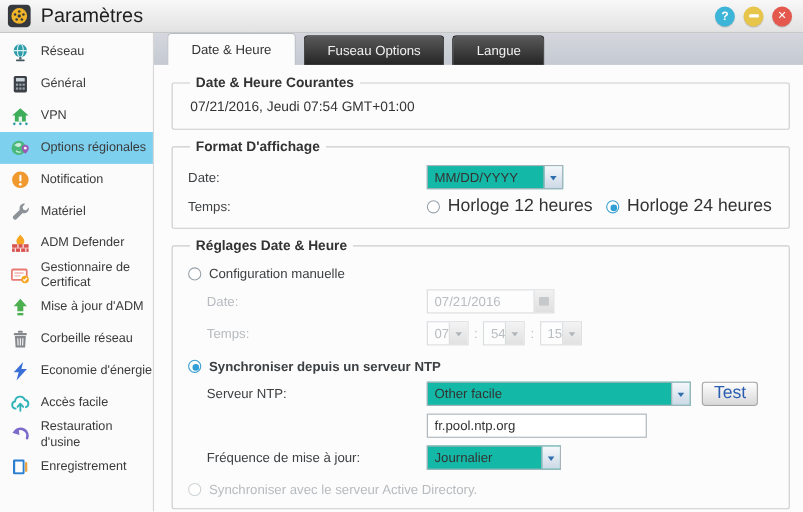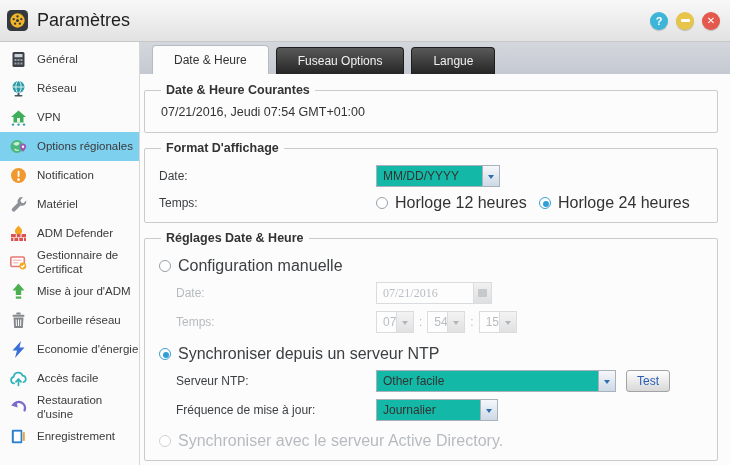--- a/index.html
+++ b/index.html
@@ -1,20 +1,20 @@
 <!DOCTYPE html>
 <html><head>
 <meta charset="utf-8">
 <style>
   * { margin:0; padding:0; box-sizing:border-box; }
   html,body { width:730px; height:465px; overflow:hidden; }
   body { font-family:"Liberation Sans","DejaVu Sans",sans-serif; background:#fcfcfc; color:#333; }
 
   
-  .titlebar { height:42px; display:flex; align-items:center; gap:9px; padding:0 10px 0 7px;
+  .titlebar { height:30px; display:flex; align-items:center; gap:9px; padding:0 10px 0 7px;
               background:linear-gradient(#f8f8f8,#e2e2e2); border-bottom:1px solid #c7c7c7; }
   .app-icon { width:21px; height:21px; display:flex; }
   .title { font-size:18px; color:#1e1e1e; flex:1; }
   .wbtns { display:flex; gap:8px; }
   .wbtn { width:18px; height:18px; border-radius:50%; display:flex; align-items:center; justify-content:center;
           color:#fff; font-size:11px; font-weight:bold; cursor:pointer; box-shadow:0 1px 1px rgba(0,0,0,.2); }
   .wbtn.help { background:#3cb5d8; }
   .wbtn.min  { background:#e7c44a; }
   .wbtn.min i{ display:block; width:9px; height:2.5px; background:#fff; border-radius:1px; }
   .wbtn.close{ background:#e4584d; font-size:10px; }
@@ -31,62 +31,62 @@
   .main { flex:1; display:flex; flex-direction:column; background:#fcfcfc; min-width:0; }
   .tabbar { height:36px; background:linear-gradient(#d4d7dd,#c5c9d1); display:flex; align-items:flex-end; padding-left:12px; gap:7px; }
   .tab { height:27px; padding:0 21px; display:flex; align-items:center; font-size:12px;
          border-radius:4px 4px 0 0; cursor:pointer; white-space:nowrap; }
   .tab.active { background:#fcfcfc; color:#333; height:29px; border:1px solid #b7bbc2; border-bottom:none; }
   .tab.inactive { background:linear-gradient(#595959,#252525); color:#f1f1f1; border:1px solid #1d1d1d; border-bottom:none; }
 
   .content { flex:1; padding-top:1px; }
 
   
-  fieldset.fs { border:1px solid #cbcbcb; border-radius:2px; margin:8px 12px 0 4px; padding:3px 12px 10px 14px; }
+  fieldset.fs { border:1px solid #cbcbcb; border-radius:2px; margin:8px 12px 0 16px; padding:3px 12px 10px 14px; }
   fieldset.fs legend { font-size:12.5px; font-weight:bold; color:#333; padding:0 5px; margin-left:2px; }
   .current-line { font-size:12.5px; color:#333; padding:5px 0 3px 2px; }
 
   .row { display:flex; align-items:center; margin-top:7px; }
   .lbl { font-size:12px; color:#3d4043; flex:0 0 217px; }
   .lbl.indent { padding-left:17px; }
   .lbl.dim { color:#b7bbbf; }
 
-  .radio-row { display:flex; align-items:center; gap:7px; margin-top:9px; font-size:16px; color:#3d4043; }
+  .radio-row { display:flex; align-items:center; gap:7px; margin-top:9px; font-size:12px; color:#3d4043; }
   .radio { width:12px; height:12px; border:1px solid #98a2aa; border-radius:50%; background:#fff; position:relative; flex:0 0 12px; }
   .radio.checked { border-color:#3aa0d0; }
   .radio.checked::after { content:""; position:absolute; left:2.5px; top:2.5px; width:6px; height:6px; border-radius:50%; background:#2f9fd6; }
   .radio.disabled { border-color:#cfd3d6; }
   .dim-text { color:#b7bbbf; }
 
   .radio-group { display:flex; align-items:center; gap:7px; }
   .radio-group.first { width:163px; }
 
   
   .select { display:inline-flex; align-items:stretch; height:22px; border:1px solid #a9b2ba; background:#14b8a6; cursor:pointer; }
   .select .val { font-size:12px; color:#333; padding:3px 6px 0; flex:1; white-space:nowrap; overflow:hidden; }
   .abtn { width:17px; border-left:1px solid #a9b2ba; background:linear-gradient(#f5f8fb,#ccd9e6); display:flex; align-items:center; justify-content:center; }
   .chev { width:0; height:0; border:3.5px solid transparent; border-top:4.5px solid #2f6fae; margin-top:4px; }
   .select.disabled { border-color:#dadde0; background:#fdfdfd; cursor:default; }
   .select.disabled .val { color:#b9bdc1; }
   .select.disabled .abtn { border-left-color:#dadde0; background:linear-gradient(#f3f3f3,#e1e1e1); }
   .select.disabled .chev { border-top-color:#b2b6ba; }
   .w-date { width:124px; } .w-ntp { width:240px; } .w-freq { width:122px; } .w-time { width:38px; }
 
-  .dinput { display:inline-flex; align-items:stretch; height:22px; border:1px solid #dadde0; width:116px; background:#fdfdfd;font-family:Liberation Serif, serif; }
+  .dinput { display:inline-flex; align-items:stretch; height:22px; border:1px solid #dadde0; width:116px; background:#fdfdfd; }
   .dinput .val { flex:1; font-size:12px; color:#b9bdc1; padding:3px 6px 0; }
   .calbtn { width:18px; border-left:1px solid #dadde0; background:linear-gradient(#f1f1f1,#dfdfdf); display:flex; align-items:center; justify-content:center; }
   .calbtn i { width:9px; height:8px; background:#c6c9cc; border-radius:1px; display:block; }
 
   .timesep { margin:0 5px; font-size:12px; color:#b9bdc1; }
 
   .textinput { height:22px; width:200px; border:1px solid #a9b2ba; font-size:12px; color:#333;
                padding:2px 6px; background:#fff; font-family:inherit; }
 
   .btn { height:22px; padding:0 10px; background:linear-gradient(#fefefe,#d8d8d8); border:1px solid #a3a3a3;
-         border-radius:3px; color:#2a5db0; font-size:12px; font-family:inherit; cursor:pointer; }
+         border-radius:3px; color:#2a5db0; font-size:16px; font-family:inherit; cursor:pointer; }
   .test-btn { margin-left:10px; }
   .footer { display:flex; justify-content:flex-end; padding:16px 14px 0 0; }
 </style>
 </head>
 <body>
 
 <div class="titlebar">
   <span class="app-icon">
     <svg viewBox="0 0 22 22">
         <rect width="22" height="22" rx="4.5" fill="#35383d"></rect>
@@ -111,53 +111,53 @@
   </div>
 </div>
 
 <div class="layout">
 
   <div class="sidebar">
 
     <div class="side-item">
       <span class="sicon">
           <svg viewBox="0 0 19 19">
+            <circle cx="9.5" cy="8" r="6" fill="#2e9ba8"></circle>
+            <g stroke="#d8f1f4" stroke-width="1" fill="none">
+              <ellipse cx="9.5" cy="8" rx="2.6" ry="6"></ellipse>
+              <line x1="3.5" y1="8" x2="15.5" y2="8"></line>
+            </g>
+            <rect x="8.5" y="14" width="2" height="2" fill="#41555e"></rect>
+            <rect x="5.5" y="16" width="8" height="1.6" rx="0.8" fill="#41555e"></rect>
+          </svg>
+        </span>
+      <span class="slabel">Réseau</span>
+    </div>
+
+    <div class="side-item">
+      <span class="sicon">
+          <svg viewBox="0 0 19 19">
             <rect x="3.5" y="2" width="12" height="15" rx="1.5" fill="#3d4147"></rect>
             <rect x="5.5" y="4" width="8" height="3.2" rx="0.5" fill="#c9d2da"></rect>
             <g fill="#9aa3ac">
               <rect x="5.5" y="9" width="2" height="2"></rect>
               <rect x="8.5" y="9" width="2" height="2"></rect>
               <rect x="11.5" y="9" width="2" height="2"></rect>
               <rect x="5.5" y="12.5" width="2" height="2"></rect>
               <rect x="8.5" y="12.5" width="2" height="2"></rect>
               <rect x="11.5" y="12.5" width="2" height="2"></rect>
             </g>
           </svg>
         </span>
       <span class="slabel">Général</span>
     </div>
 
     <div class="side-item">
       <span class="sicon">
           <svg viewBox="0 0 19 19">
-            <circle cx="9.5" cy="8" r="6" fill="#2e9ba8"></circle>
-            <g stroke="#d8f1f4" stroke-width="1" fill="none">
-              <ellipse cx="9.5" cy="8" rx="2.6" ry="6"></ellipse>
-              <line x1="3.5" y1="8" x2="15.5" y2="8"></line>
-            </g>
-            <rect x="8.5" y="14" width="2" height="2" fill="#41555e"></rect>
-            <rect x="5.5" y="16" width="8" height="1.6" rx="0.8" fill="#41555e"></rect>
-          </svg>
-        </span>
-      <span class="slabel">Réseau</span>
-    </div>
-
-    <div class="side-item">
-      <span class="sicon">
-          <svg viewBox="0 0 19 19">
             <path d="M9.5 2.5 L17 9 H14.5 V14.5 H4.5 V9 H2 Z" fill="#3fae5a"></path>
             <rect x="8" y="10" width="3" height="4.5" fill="#e8f5ea"></rect>
             <g fill="#2e9ba8">
               <circle cx="4" cy="16.6" r="1.2"></circle>
               <circle cx="9.5" cy="16.6" r="1.2"></circle>
               <circle cx="15" cy="16.6" r="1.2"></circle>
             </g>
           </svg>
         </span>
       <span class="slabel">VPN</span>
@@ -373,36 +373,40 @@
           </span>
           <span class="timesep">:</span>
           <span class="select disabled w-time">
             <span class="val">15</span>
             <span class="abtn">
                 <i class="chev"></i>
               </span>
           </span>
         </div>
 
-        <div class="radio-row" style="margin-top:12px;">
+        <div class="radio-row" style="margin-top:12px;font-weight:bold;">
           <span class="radio checked"></span>
           <span>Synchroniser depuis un serveur NTP</span>
         </div>
 
         <div class="row">
           <span class="lbl indent">Serveur NTP:</span>
           <span class="select w-ntp">
             <span class="val">Other facile</span>
             <span class="abtn">
                 <i class="chev"></i>
               </span>
           </span>
           <button class="btn test-btn">Test</button>
         </div>
 
+        <div class="row">
+          <span class="lbl indent"></span>
+          <input class="textinput" value="fr.pool.ntp.org" style="">
+        </div>
 
         <div class="row">
           <span class="lbl indent">Fréquence de mise à jour:</span>
           <span class="select w-freq">
             <span class="val">Journalier</span>
             <span class="abtn">
                 <i class="chev"></i>
               </span>
           </span>
         </div>

